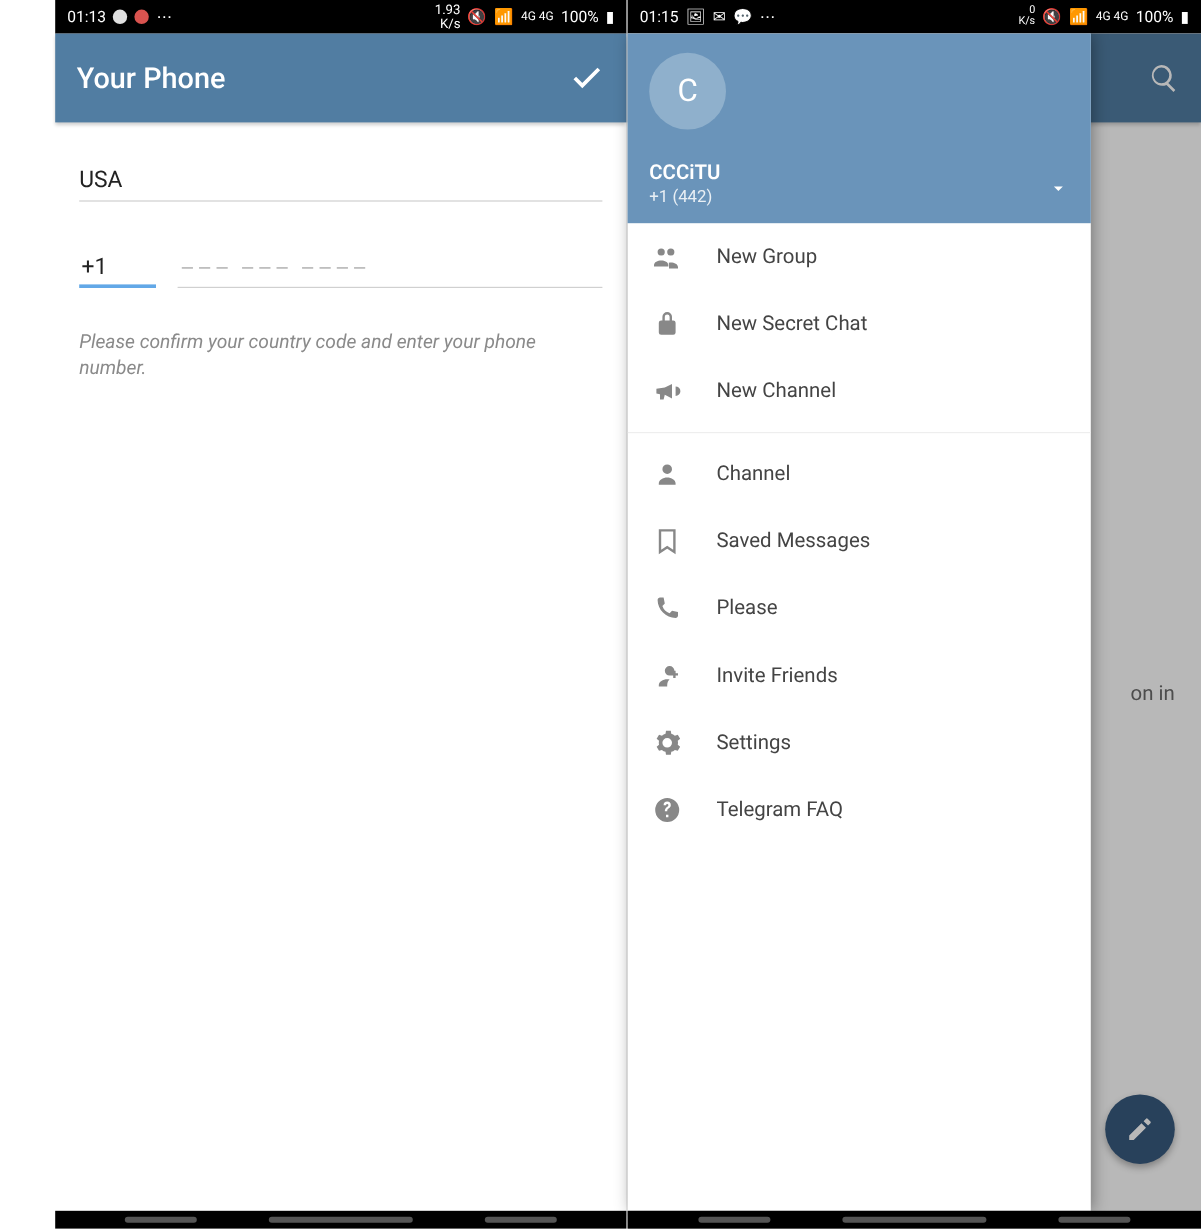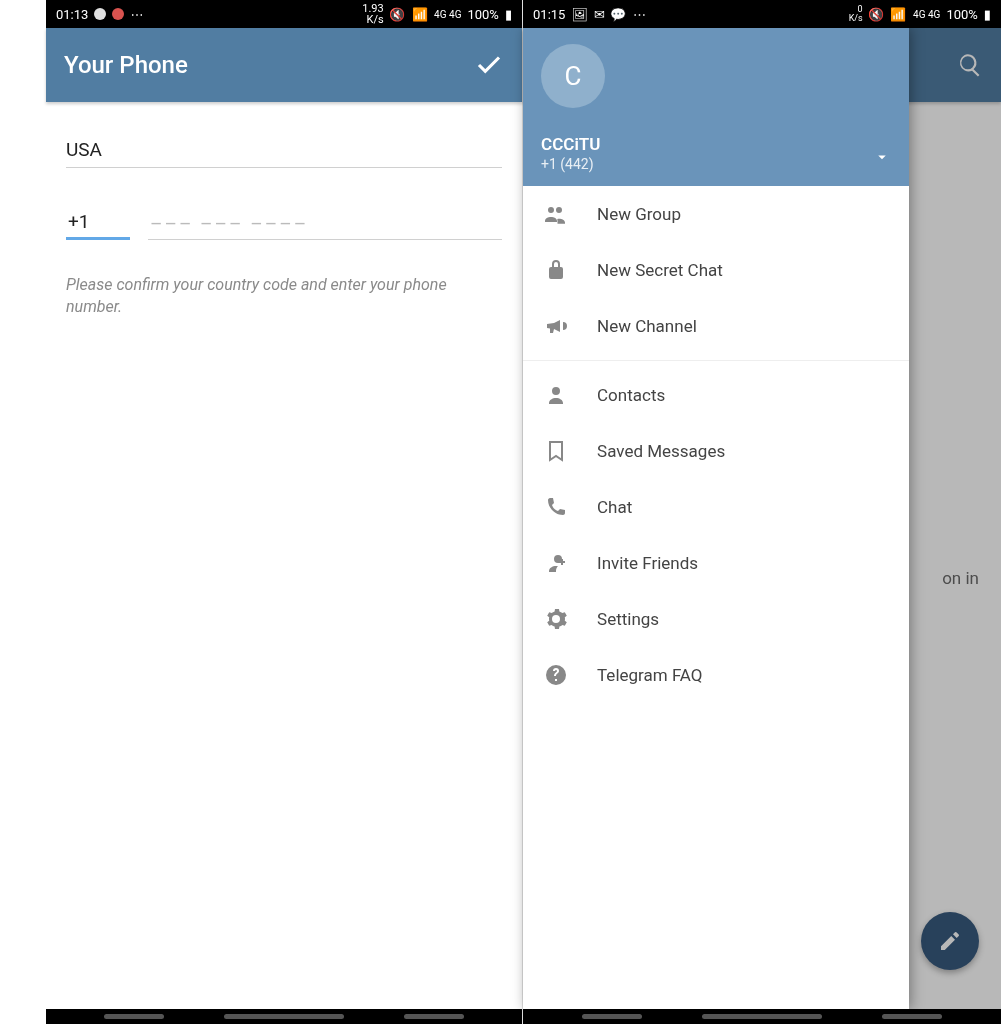--- a/index.html
+++ b/index.html
@@ -259,37 +259,37 @@
           </span>
           <span>New Channel</span>
         </div>
         <div class="drawer-sep"></div>
         <div class="drawer-item">
           <span class="mi">
             <svg width="24" height="24" viewBox="0 0 24 24" fill="#888">
               <path d="M12 12a4 4 0 100-8 4 4 0 000 8zm-7 8c0-3 3.5-5 7-5s7 2 7 5v1H5v-1z"></path>
             </svg>
           </span>
-          <span>Contacts</span>
+          <span>Channel</span>
         </div>
         <div class="drawer-item">
           <span class="mi">
             <svg width="24" height="24" viewBox="0 0 24 24" fill="none" stroke="#888" stroke-width="2">
               <path d="M6 3h12v18l-6-4-6 4V3z"></path>
             </svg>
           </span>
           <span>Saved Messages</span>
         </div>
         <div class="drawer-item">
           <span class="mi">
             <svg width="24" height="24" viewBox="0 0 24 24" fill="#888">
               <path d="M6 3c-1 0-2 1-2 2 0 8 7 15 15 15 1 0 2-1 2-2v-3l-5-1-2 2c-3-1-5-3-6-6l2-2-1-5H6z"></path>
             </svg>
           </span>
-          <span>Chat</span>
+          <span>Please</span>
         </div>
         <div class="drawer-item">
           <span class="mi">
             <svg width="24" height="24" viewBox="0 0 24 24" fill="#888">
               <path d="M14 12a4 4 0 100-8 4 4 0 000 8zm-9 8c0-3 3.5-5 7-5 .7 0 1.4.1 2 .2-1.2 1-2 2.6-2 4.8v1H5v-1zm14-6v-2h2v-2h-2V8h-2v2h-2v2h2v2h2z"></path>
             </svg>
           </span>
           <span>Invite Friends</span>
         </div>
         <div class="drawer-item">

